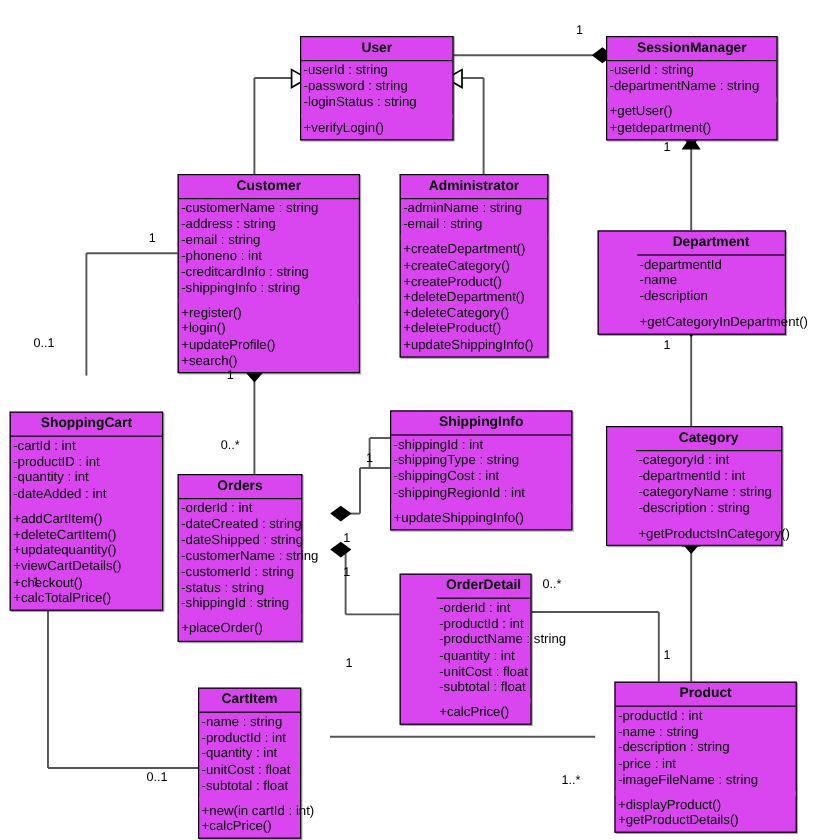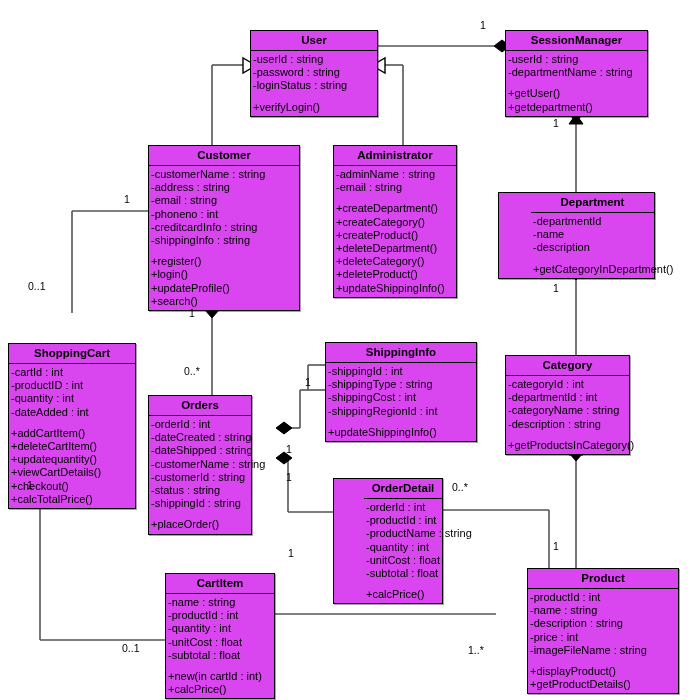--- a/index.html
+++ b/index.html
@@ -217,21 +217,21 @@
         <div class="row">-dateShipped : string</div>
         <div class="row">-customerName : string</div>
         <div class="row">-customerId : string</div>
         <div class="row">-status : string</div>
         <div class="row">-shippingId : string</div>
       </div>
       <div class="cls-ops">
         <div class="row">+placeOrder()</div>
       </div>
     </div>
-    <div class="umlclass" style="left: 505px; top: 355px; width: 125px;">
+    <div class="umlclass" style="left: 505px; top: 355px; width: 147px; padding-left: 24px;">
       <div class="cls-title">Category</div>
       <div class="cls-attrs">
         <div class="row">-categoryId : int</div>
         <div class="row">-departmentId : int</div>
         <div class="row">-categoryName : string</div>
         <div class="row">-description : string</div>
       </div>
       <div class="cls-ops">
         <div class="row">+getProductsInCategory()</div>
       </div>
@@ -243,35 +243,35 @@
         <div class="row">-productId : int</div>
         <div class="row">-productName : string</div>
         <div class="row">-quantity : int</div>
         <div class="row">-unitCost : float</div>
         <div class="row">-subtotal : float</div>
       </div>
       <div class="cls-ops">
         <div class="row">+calcPrice()</div>
       </div>
     </div>
-    <div class="umlclass" style="left: 165px; top: 573px; width: 110px;">
+    <div class="umlclass" style="left: 165px; top: 573px; width: 86px;">
       <div class="cls-title">CartItem</div>
       <div class="cls-attrs">
         <div class="row">-name : string</div>
         <div class="row">-productId : int</div>
         <div class="row">-quantity : int</div>
         <div class="row">-unitCost : float</div>
         <div class="row">-subtotal : float</div>
       </div>
       <div class="cls-ops">
         <div class="row">+new(in cartId : int)</div>
         <div class="row">+calcPrice()</div>
       </div>
     </div>
-    <div class="umlclass" style="left: 527px; top: 568px; width: 152px;">
+    <div class="umlclass" style="left: 512px; top: 568px; width: 152px;">
       <div class="cls-title">Product</div>
       <div class="cls-attrs">
         <div class="row">-productId : int</div>
         <div class="row">-name : string</div>
         <div class="row">-description : string</div>
         <div class="row">-price : int</div>
         <div class="row">-imageFileName : string</div>
       </div>
       <div class="cls-ops">
         <div class="row">+displayProduct()</div>

